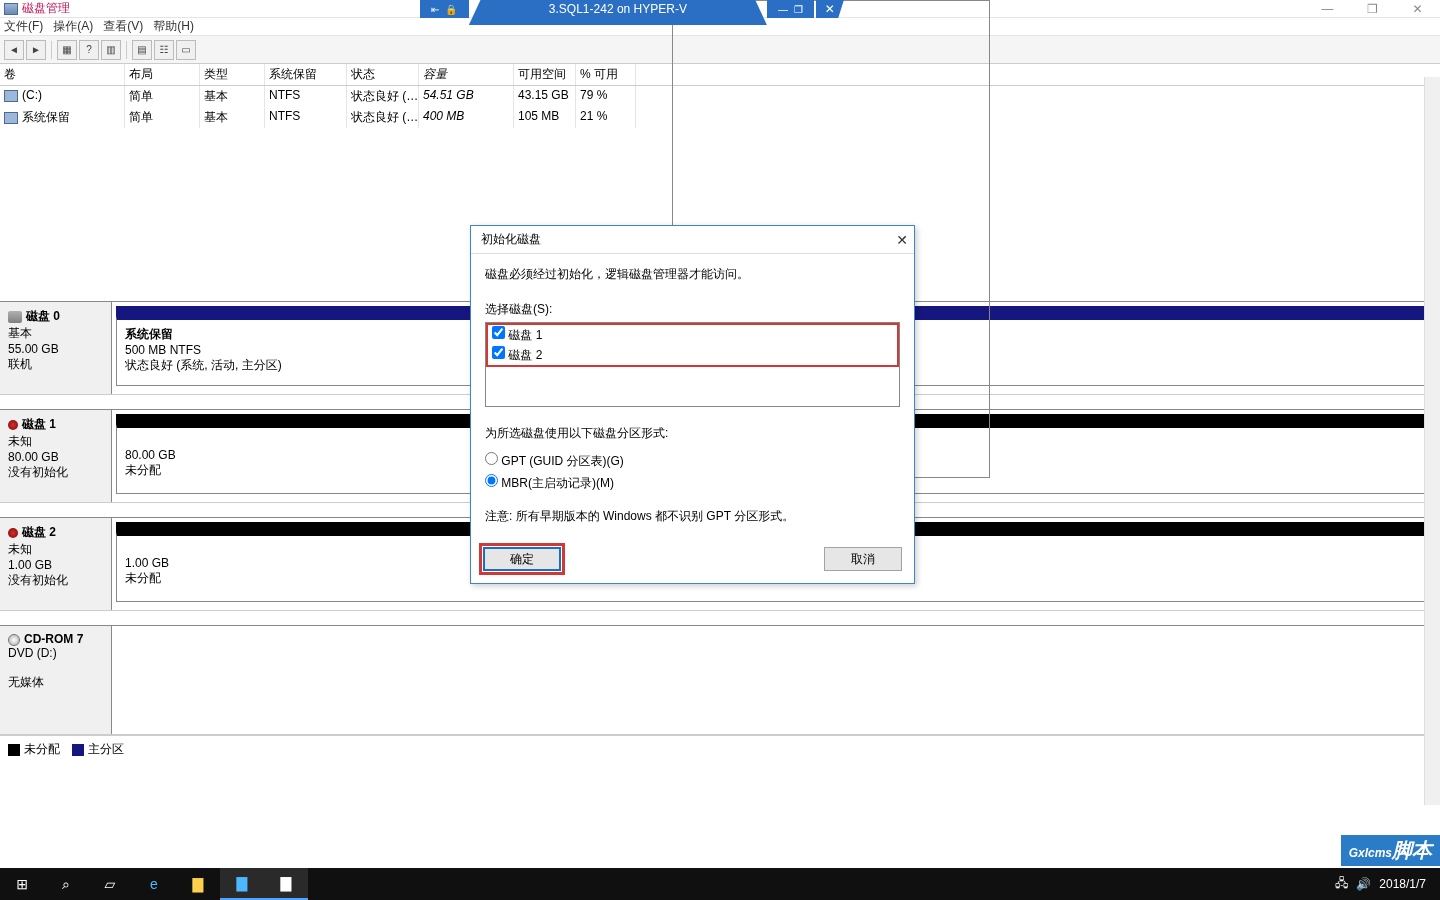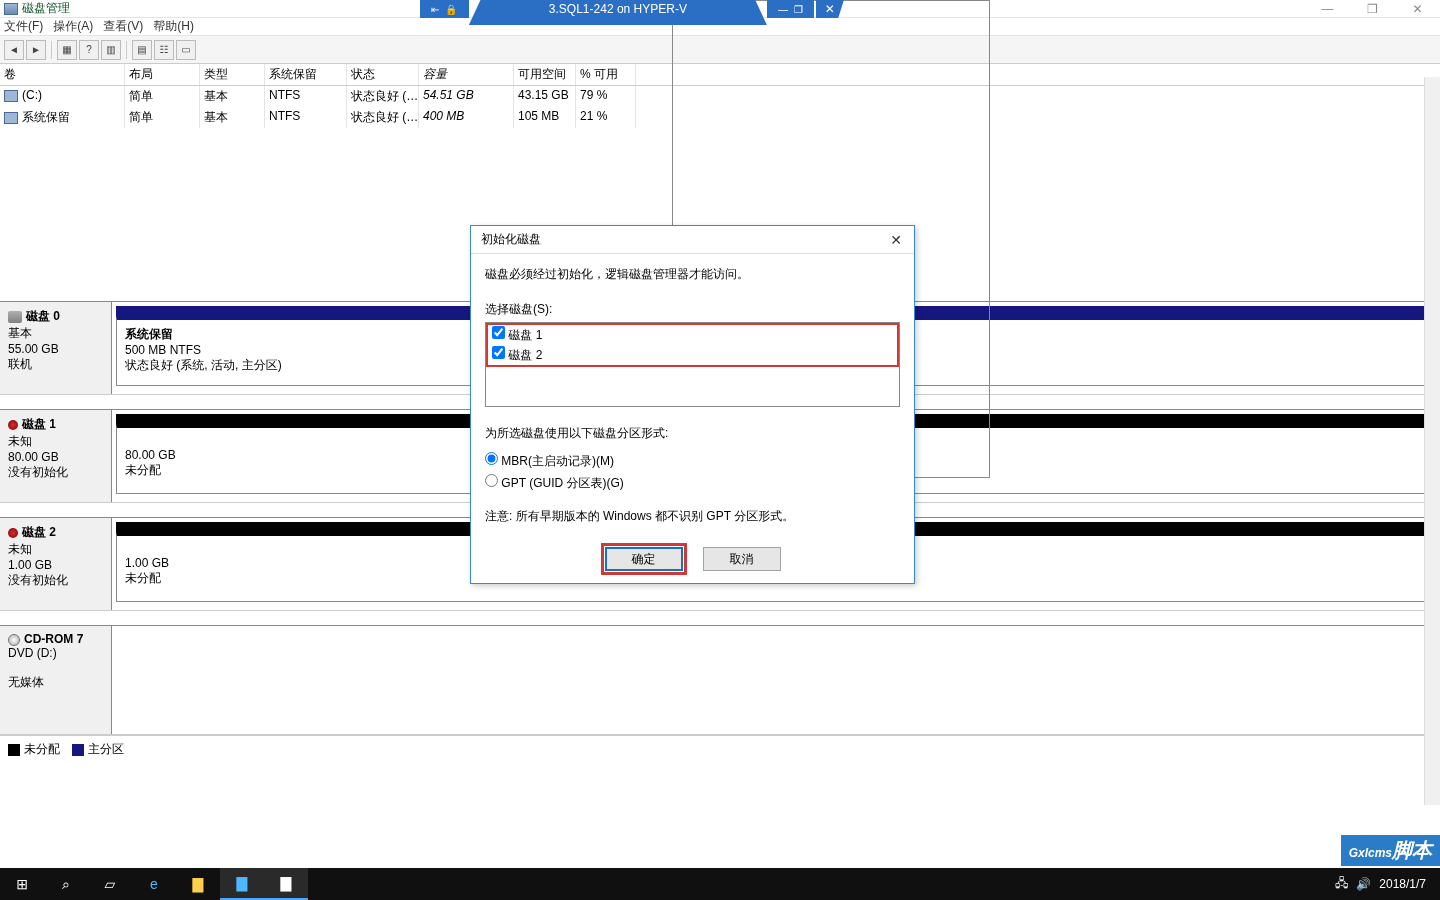--- a/index.html
+++ b/index.html
@@ -1,21 +1,21 @@
 <!DOCTYPE html>
 <html><head>
 <meta charset="utf-8">
 <style>
 * { box-sizing: border-box; margin: 0; padding: 0; font-family: "Microsoft YaHei", "Segoe UI", sans-serif; font-size: 12px; }
 body { background: #fff; overflow: hidden; width: 1440px; height: 900px; position: relative; }
 
 
 .outer-title { height: 18px; background: #fff; display: flex; align-items: center; padding: 0 4px; border-bottom: 1px solid #e5e5e5; }
 .outer-title .icn { width: 14px; height: 12px; margin-right: 4px; background: linear-gradient(#9db7d6, #6a89b5); border: 1px solid #4a6a99; }
-.outer-title .ttl { color: #14532d; }
+.outer-title .ttl { color: #be185d; }
 .outer-win-ctrl { position: absolute; right: 0; top: 0; display: flex; height: 18px; }
 .outer-win-ctrl div { width: 45px; display: flex; align-items: center; justify-content: center; color: #888; }
 .outer-win-ctrl div:last-child { color: #888; }
 
 
 .hv-bar { position: absolute; left: 420px; top: 0; height: 18px; display: flex; align-items: center; }
 .hv-blue { background: #2a6fc3; color: #fff; height: 18px; display: flex; align-items: center; padding: 0 12px; position: relative; }
 .hv-blue::before, .hv-blue::after { content: ''; position: absolute; top: 0; width: 0; height: 0; }
 .hv-left { padding: 0 8px; }
 .hv-right { padding: 0 8px; }
@@ -63,31 +63,31 @@
 .part.unalloc { border-top: 4px solid #000; }
 .strip-header { height: 10px; background: #16167f; }
 .strip-header.unalloc { background: #000; }
 
 
 .legend { height: 28px; border-top: 1px solid #ccc; display: flex; align-items: center; padding: 0 8px; gap: 12px; }
 .legend .sw { display: inline-block; width: 12px; height: 12px; margin-right: 4px; vertical-align: middle; }
 
 
 .dialog { position: absolute; left: 470px; top: 225px; width: 445px; background: #fff; border: 1px solid #3a87c9; box-shadow: 2px 2px 6px rgba(0,0,0,0.2); }
-.dlg-title { height: 28px; display: flex; align-items: center; justify-content: space-between; padding: 0 12px 0 10px; background: #fff; border-bottom: 1px solid #ddd; }
+.dlg-title { height: 28px; display: flex; align-items: center; justify-content: space-between; padding: 0 6px 0 10px; background: #fff; border-bottom: 1px solid #ddd; }
 .dlg-close { font-size: 14px; color: #333; }
 .dlg-body { padding: 12px 14px; }
 .dlg-list { margin-top: 4px; border: 1px solid #888; height: 85px; overflow: auto; }
 .dlg-list label { display: block; padding: 1px 4px; }
 .dlg-list label:first-child { border: 2px solid #d13838; border-bottom: 0; padding-bottom: 1px; }
 .dlg-list label:nth-child(2) { border: 2px solid #d13838; border-top: 0; padding-top: 1px; }
 .dlg-radios { margin-top: 8px; }
 .dlg-radios label { display: block; padding: 2px 0; }
 .dlg-note { margin-top: 14px; }
-.dlg-btns { display: flex; justify-content: center; gap: 20px; padding: 10px 12px 12px; }
+.dlg-btns { display: flex; justify-content: space-between; gap: 20px; padding: 10px 12px 12px; }
 .dlg-btn { width: 78px; height: 24px; background: #e6e6e6; border: 1px solid #a3a3a3; }
 .dlg-btn.ok { border: 2px solid #1a6fc0; outline: 3px solid #d13838; outline-offset: 1px; }
 
 
 .ghost { position: absolute; left: 672px; top: 0; width: 318px; height: 478px; border: 1px solid #888; background: rgba(255,255,255,0); z-index: 1; pointer-events: none; }
 
 
 .taskbar { position: absolute; left: 0; bottom: 0; width: 100%; height: 32px; background: #101010; display: flex; align-items: center; }
 .tb-item { width: 44px; height: 32px; display: flex; align-items: center; justify-content: center; color: #fff; font-size: 14px; }
 .tb-item.active { background: #2a2a2a; border-bottom: 2px solid #4da6ff; }
@@ -267,22 +267,22 @@
   </div>
   <div class="dlg-body">
     <div style="margin-bottom:18px">磁盘必须经过初始化，逻辑磁盘管理器才能访问。</div>
     <div>选择磁盘(S):</div>
     <div class="dlg-list">
       <label><input type="checkbox" checked="" style=""> <span>磁盘 1</span></label>
       <label><input type="checkbox" checked="" style=""> <span>磁盘 2</span></label>
     </div>
     <div style="margin-top:18px">为所选磁盘使用以下磁盘分区形式:</div>
     <div class="dlg-radios">
+      <label><input type="radio" name="ps" style=""> <span>GPT (GUID 分区表)(G)</span></label>
       <label><input type="radio" name="ps" checked="" style=""> <span>MBR(主启动记录)(M)</span></label>
-      <label><input type="radio" name="ps" style=""> <span>GPT (GUID 分区表)(G)</span></label>
     </div>
     <div class="dlg-note">注意: 所有早期版本的 Windows 都不识别 GPT 分区形式。</div>
   </div>
   <div class="dlg-btns">
     <button class="dlg-btn ok">确定</button>
     <button class="dlg-btn">取消</button>
   </div>
 </div>
 
 <div class="taskbar">

